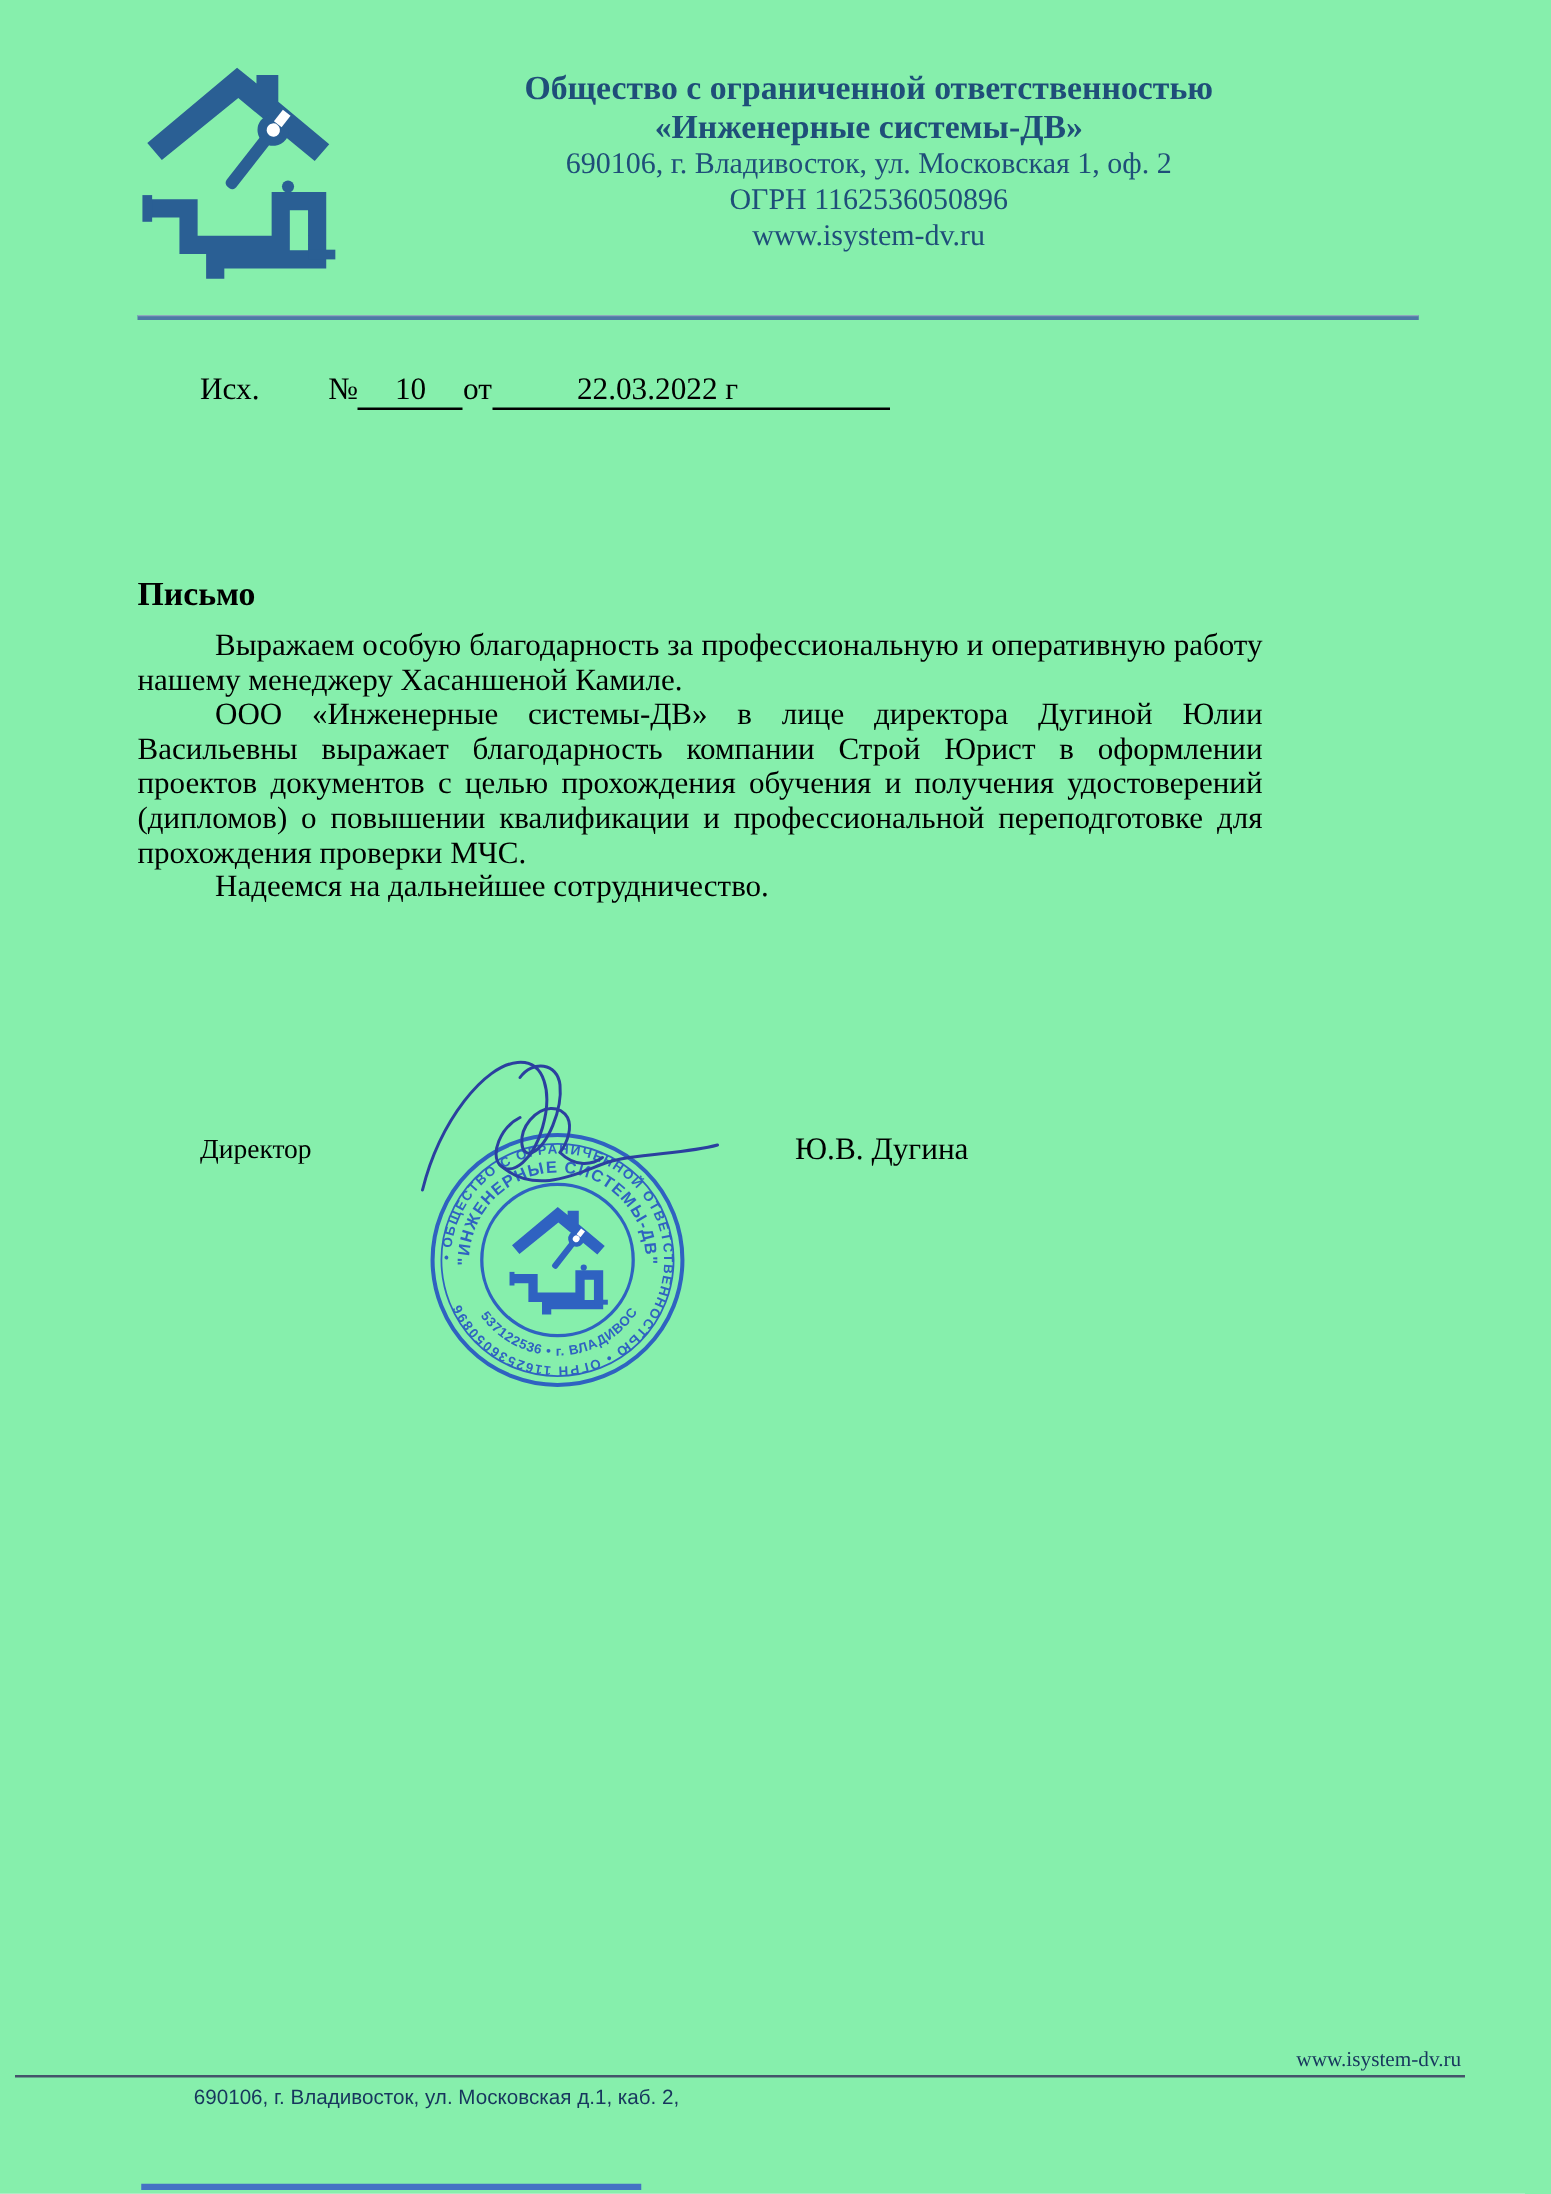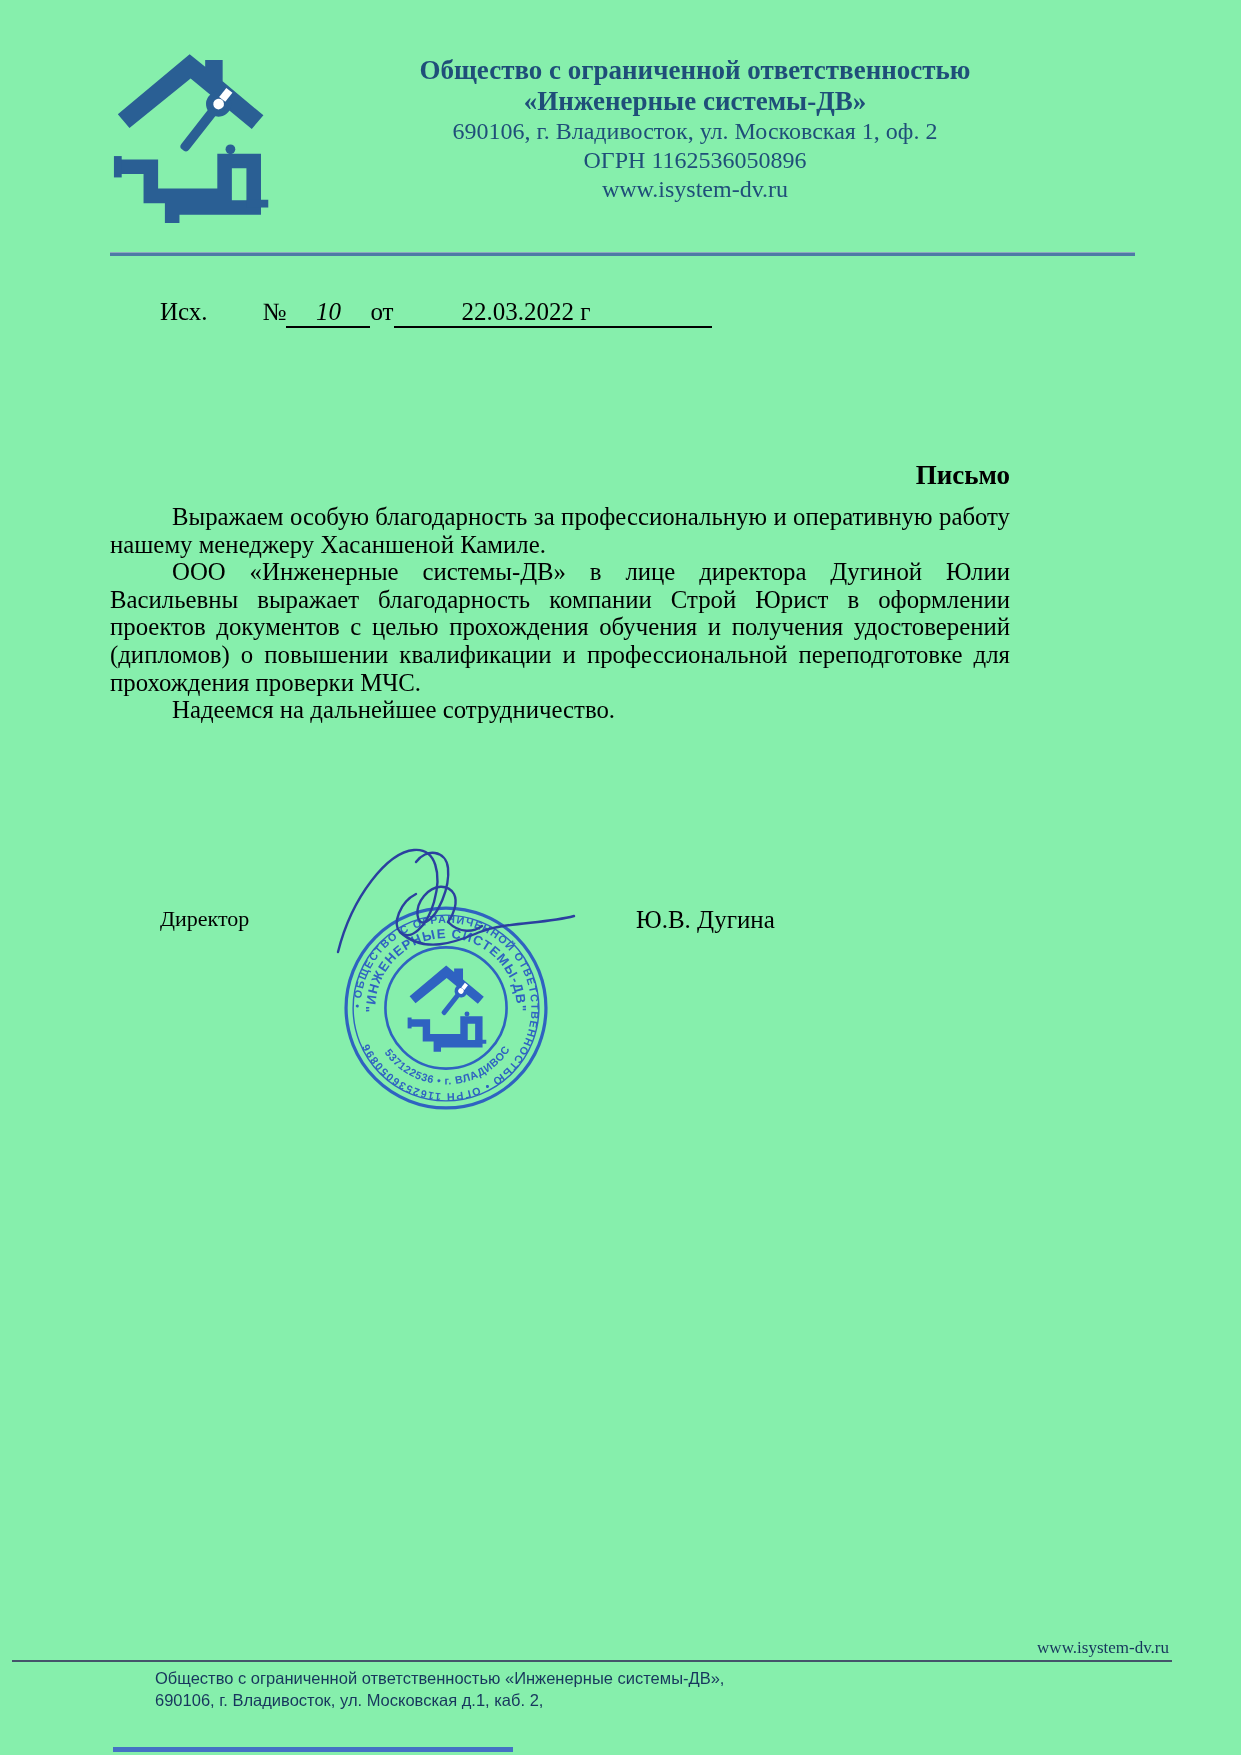--- a/index.html
+++ b/index.html
@@ -20,27 +20,27 @@
   }
   .header-text .h-bold{font-weight:bold;font-size:27px;line-height:31px;}
   .header-rule{
     position:absolute;left:110px;top:252px;width:1025px;height:3px;
     background:#4d7aa5;border-top:1px solid #8ea7bf;
   }
   
   .ref-line{position:absolute;left:160px;top:298px;font-size:25px;white-space:nowrap;}
   .ref-gap{display:inline-block;width:55px;}
   .u{display:inline-block;border-bottom:2px solid #000;}
-  .u-num{width:84px;text-align:center;font-style:italic;}
+  .u-num{width:84px;text-align:center;}
   .u-date{width:318px;padding-left:0;}
   .u-date span{display:inline-block;padding-left:68px;}
   
   .title{
     position:absolute;left:110px;top:460px;width:900px;
-    text-align:right;font-weight:bold;font-size:27px;
+    text-align:left;font-weight:bold;font-size:27px;
   }
   .body-text{
     position:absolute;left:110px;top:503px;width:900px;
     font-size:24.8px;line-height:27.6px;text-align:justify;
   }
   .body-text p{margin:0;text-indent:62px;}
   
   .sig-position{position:absolute;left:160px;top:906px;font-size:22px;}
   .sig-name{position:absolute;left:588px;top:906px;font-size:25px;margin-left:48px;}
   .stamp{position:absolute;left:340px;top:902px;width:212px;height:212px;color:#2f62c1;}
@@ -138,18 +138,17 @@
       <path d="M 10 110 C 24 54 60 10 86 8 C 108 6 114 32 106 60 C 99 85 82 100 72 90 C 64 82 72 60 88 52"></path>
       <path d="M 88 20 C 98 6 118 8 120 26 C 122 46 110 74 98 80 C 88 84 86 66 96 54 C 106 42 120 42 126 52 C 130 60 126 72 120 80"></path>
       <path d="M 72 90 C 98 114 132 98 152 90 C 177 80 217 82 246 74"></path>
       <path d="M 120 80 C 132 92 146 90 154 84"></path>
     </g>
   </svg>
 
   <div class="footer-site">www.isystem-dv.ru</div>
   <div class="footer-rule"></div>
   <div class="footer-lines">
-    <div>Общество с ограниченной ответственностью «Инженерные системы-ДВ»,</div>
     <div>690106, г. Владивосток, ул. Московская д.1, каб. 2,</div>
   </div>
   <div class="bottom-bar"></div>
 
 </div>
 
 </body></html>

